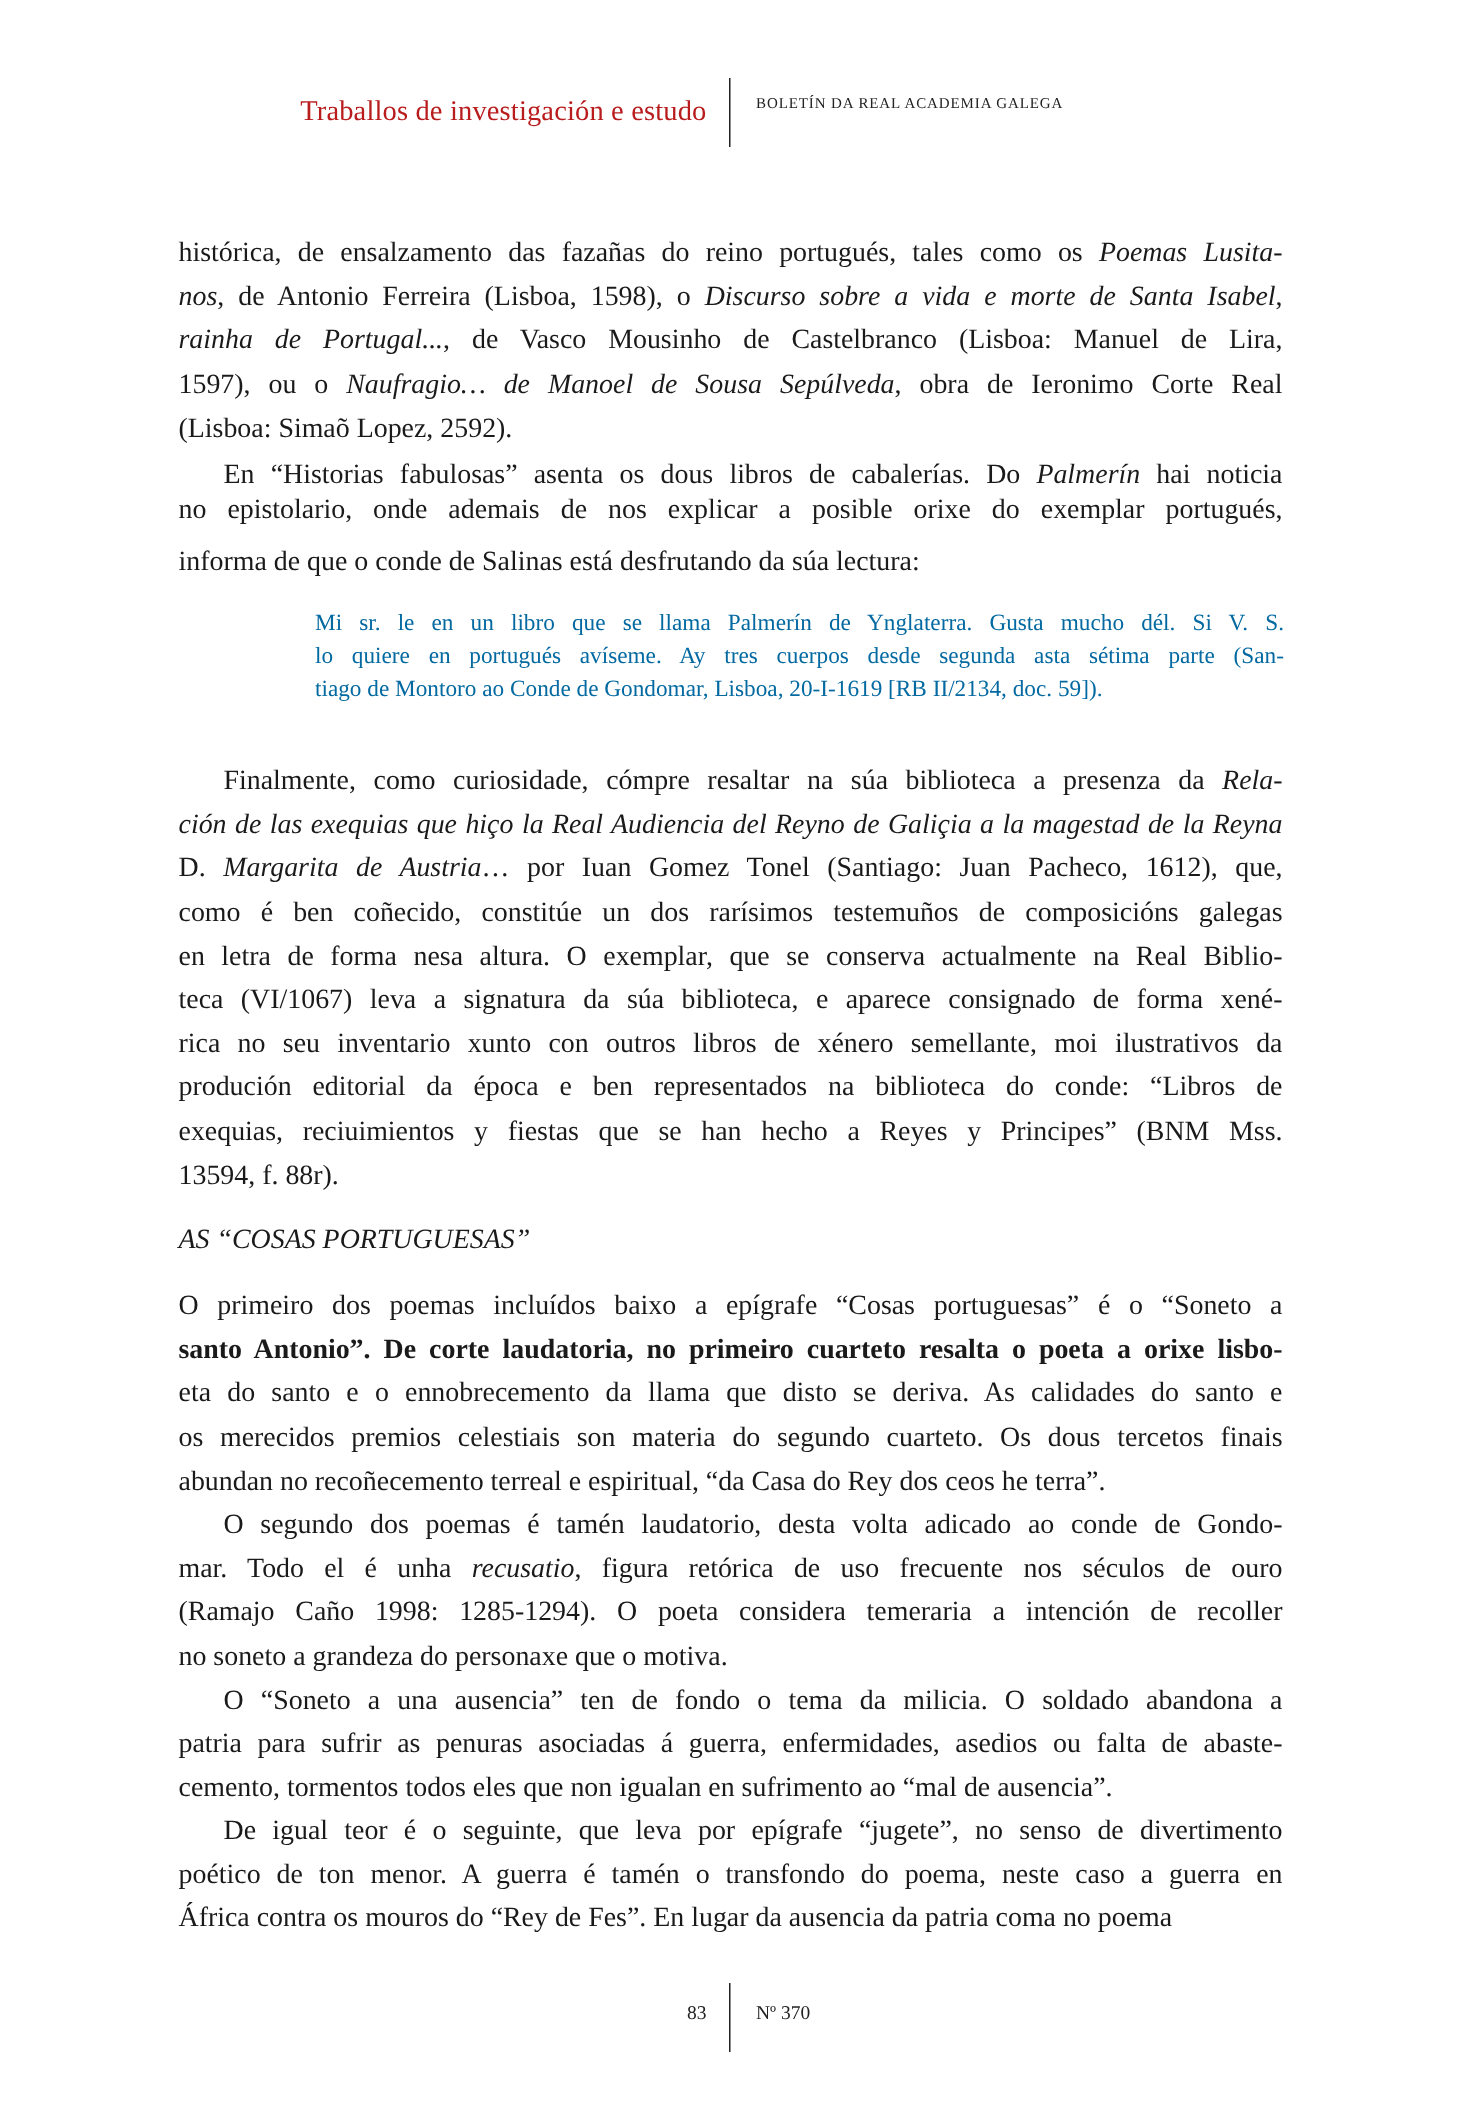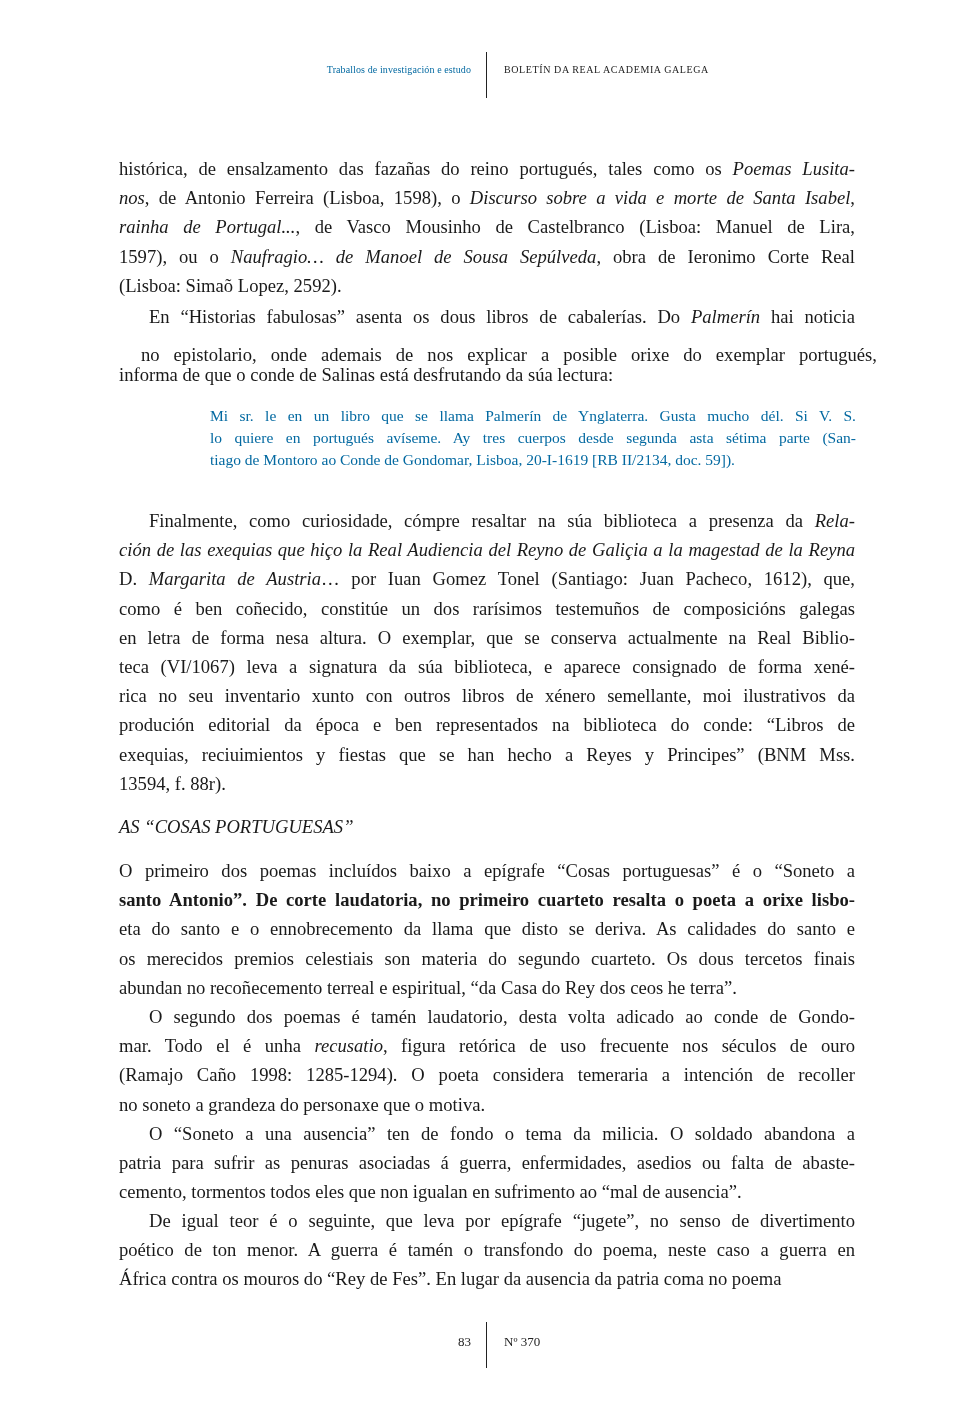--- a/index.html
+++ b/index.html
@@ -1,18 +1,18 @@
 <!DOCTYPE html>
 <html><head>
 <meta charset="utf-8">
 <style>
   html, body { margin: 0; padding: 0; background: #ffffff; }
   body { width: 975px; height: 1417px; position: relative; overflow: hidden;
          font-family: "Liberation Serif", "DejaVu Serif", serif; color: #1a1a1a; }
-  .header-left { position: absolute; top: 64px; right: 504px; font-size: 10px; letter-spacing: 0.1px; color: #0369a1; white-space: nowrap; }
+  .header-left { position: absolute; top: 64px; right: 504px; font-size: 19px; letter-spacing: 0.1px; color: #b91c1c; white-space: nowrap; }
   .header-rule { position: absolute; left: 486px; top: 52px; width: 1px; height: 46px; background: #222; }
   .header-right { position: absolute; top: 64px; left: 504px; font-size: 10px; letter-spacing: 0.6px; color: #222; white-space: nowrap; }
   .text-block { position: absolute; left: 119px; width: 736px; }
   .line { position: absolute; left: 0; width: 736px; font-size: 18.6px; line-height: 29px; height: 29px; white-space: nowrap; text-align: justify; text-align-last: justify; }
   .line.last { text-align-last: left; }
   .line.indent { padding-left: 30px; width: 706px; }
   .q-line { position: absolute; left: 210px; width: 646px; font-size: 15.5px; line-height: 21px; height: 21px; white-space: nowrap; text-align: justify; text-align-last: justify; color: #0369a1; }
   .q-line.last { text-align-last: left; }
   .heading { position: absolute; left: 119px; font-size: 18.6px; font-style: italic; white-space: nowrap; }
   .footer-left { position: absolute; top: 1334px; right: 504px; font-size: 13px; white-space: nowrap; color: #222; }
@@ -32,21 +32,21 @@
 <div id="body-text">
     <div class="text-block" style="top: 154px;">
       <div class="line" style="top: 0px;"><span>histórica, de ensalzamento das fazañas do reino portugués, tales como os </span><i>Poemas Lusita-</i></div>
       <div class="line" style="top: 29.2px;"><i>nos</i><span>, de Antonio Ferreira (Lisboa, 1598), o </span><i>Discurso sobre a vida e morte de Santa Isabel</i><span>,</span></div>
       <div class="line" style="top: 58.4px;"><i>rainha de Portugal...</i><span>, de Vasco Mousinho de Castelbranco (Lisboa: Manuel de Lira,</span></div>
       <div class="line" style="top: 87.6px;"><span>1597), ou o </span><i>Naufragio… de Manoel de Sousa Sepúlveda</i><span>, obra de Ieronimo Corte Real</span></div>
       <div class="line last" style="top: 116.8px;"><span>(Lisboa: Simaõ Lopez, 2592).</span></div>
     </div>
     <div class="text-block" style="top: 302px;">
       <div class="line indent" style="top: 0px;"><span>En “Historias fabulosas” asenta os dous libros de cabalerías. Do </span><i>Palmerín</i><span> hai noticia</span></div>
-      <div class="line" style="top: 38px; margin-left: 22px;"><span>no epistolario, onde ademais de nos explicar a posible orixe do exemplar portugués,</span></div>
+      <div class="line" style="top: 23px;"><span>no epistolario, onde ademais de nos explicar a posible orixe do exemplar portugués,</span></div>
       <div class="line last" style="top: 58.4px;"><span>informa de que o conde de Salinas está desfrutando da súa lectura:</span></div>
     </div>
     <div class="text-block" style="top: 506px;">
       <div class="line indent" style="top: 0px;"><span>Finalmente, como curiosidade, cómpre resaltar na súa biblioteca a presenza da </span><i>Rela-</i></div>
       <div class="line" style="top: 29.2px;"><i>ción de las exequias que hiço la Real Audiencia del Reyno de Galiçia a la magestad de la Reyna</i></div>
       <div class="line" style="top: 58.4px;"><span>D. </span><i>Margarita de Austria</i><span>… por Iuan Gomez Tonel (Santiago: Juan Pacheco, 1612), que,</span></div>
       <div class="line" style="top: 87.6px;"><span>como é ben coñecido, constitúe un dos rarísimos testemuños de composicións galegas</span></div>
       <div class="line" style="top: 116.8px;"><span>en letra de forma nesa altura. O exemplar, que se conserva actualmente na Real Biblio-</span></div>
       <div class="line" style="top: 146px;"><span>teca (VI/1067) leva a signatura da súa biblioteca, e aparece consignado de forma xené-</span></div>
       <div class="line" style="top: 175.2px;"><span>rica no seu inventario xunto con outros libros de xénero semellante, moi ilustrativos da</span></div>

